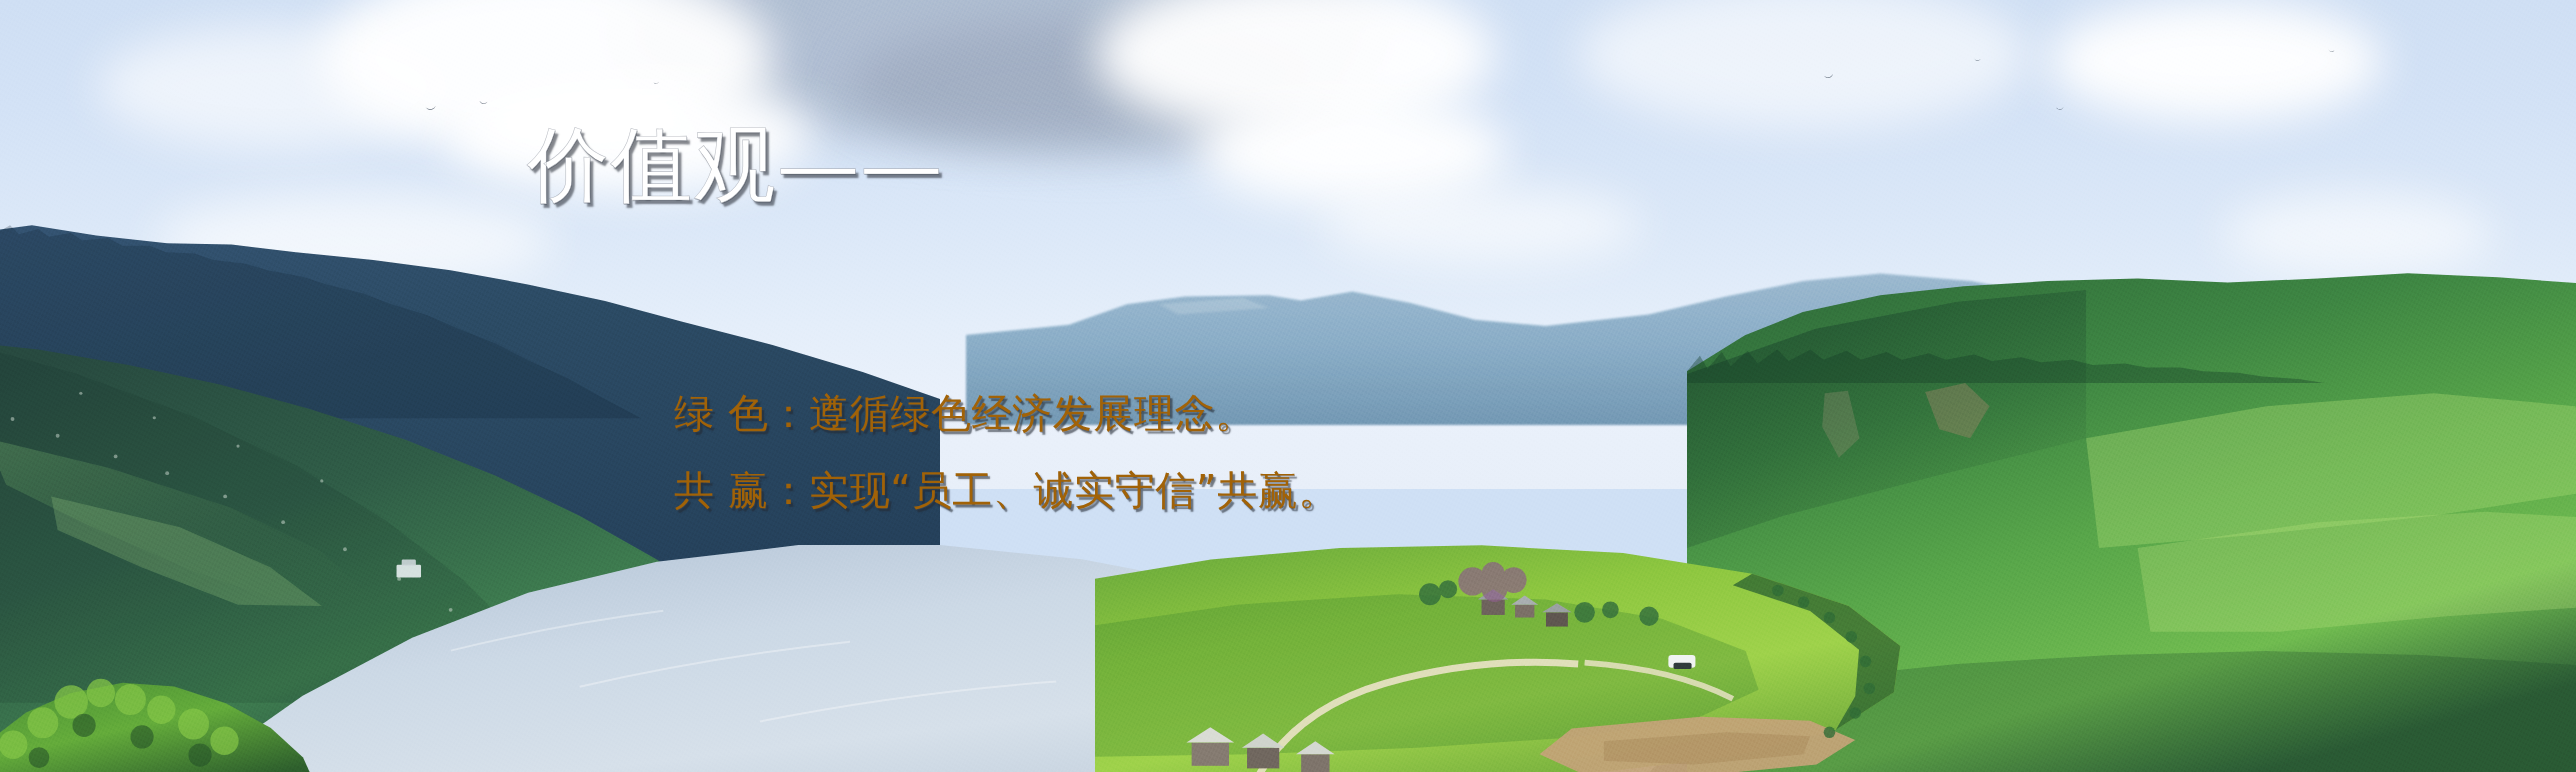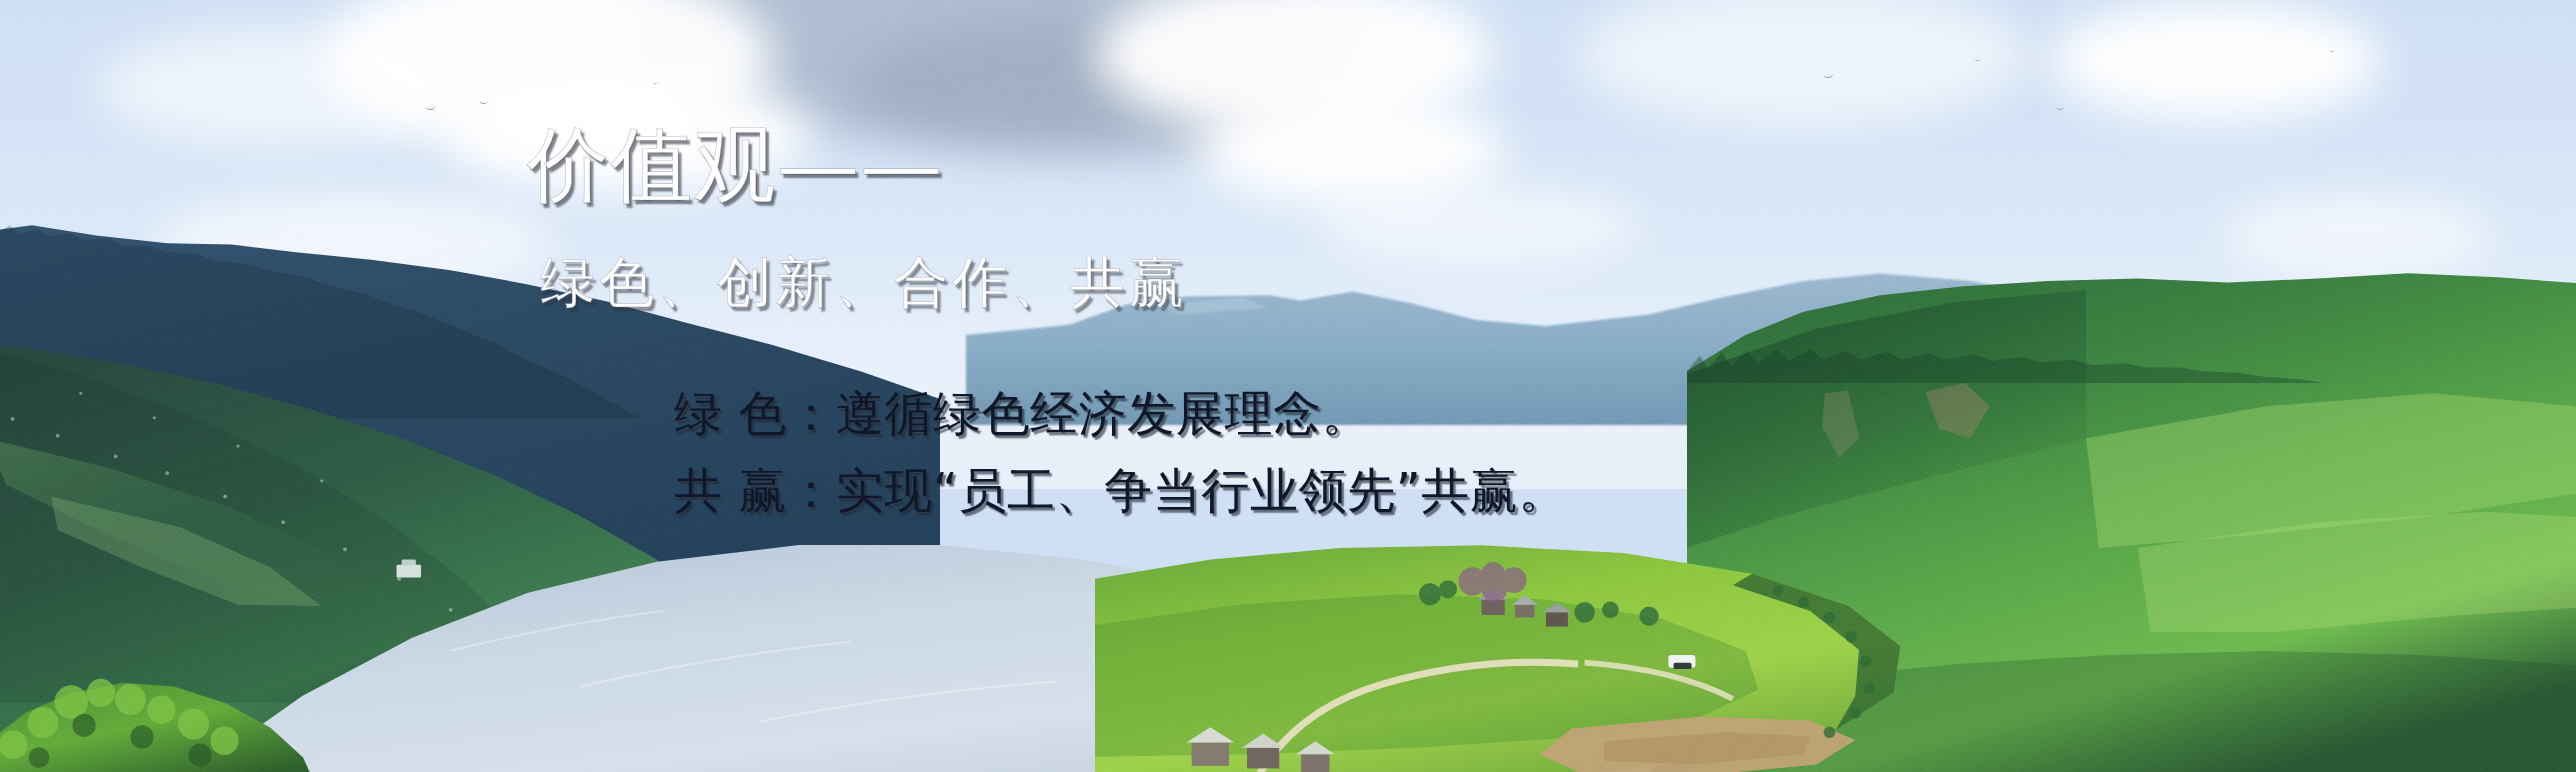--- a/index.html
+++ b/index.html
@@ -165,22 +165,22 @@
     -webkit-text-stroke: 0.6px rgba(120,128,140,0.4);
   }
 
   .body-list {
     position: absolute;
     left: 674px;
     top: 375px;
     width: 1674px;
   }
   .body-line {
-    color: #0f172a;
-    font-size: 48px;
+    color: #a16207;
+    font-size: 40px;
     line-height: 77px;
     white-space: nowrap;
     font-weight: 400;
     letter-spacing: 0.6px;
     font-family: "DejaVu Sans", "Liberation Sans", sans-serif;
     text-shadow:
       2.6px 3.2px 1.3px rgba(35,42,52,0.62),
       0.6px 0.6px 0 rgba(70,78,90,0.4);
   }
 </style>
@@ -446,23 +446,22 @@
       </g>
     </svg>
   </div>
 
   <div class="grain"></div>
 
   <div class="text-layer">
 
     <div class="hdr-title">价值观——</div>
 
-    <div class="hdr-sub">绿色、创新、合作、共赢</div>
 
     <div class="body-list">
       <div class="body-line">绿 色：遵循绿色经济发展理念。</div>
-      <div class="body-line">共 赢：实现“员工、争当行业领先”共赢。</div>
+      <div class="body-line">共 赢：实现“员工、诚实守信”共赢。</div>
     </div>
 
   </div>
 
 </div>
 
 
 </body></html>

